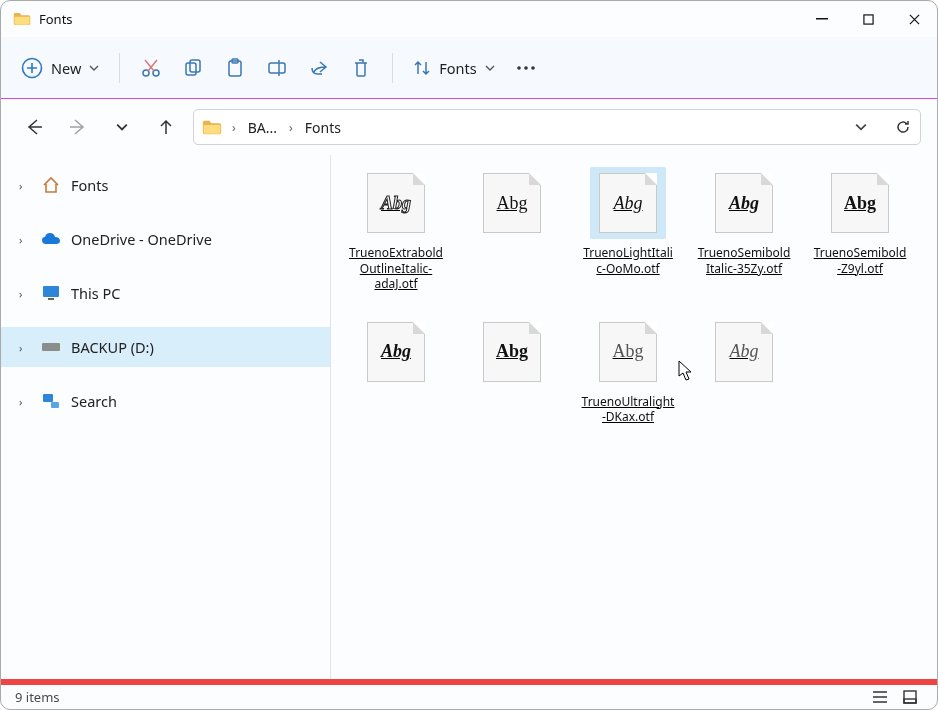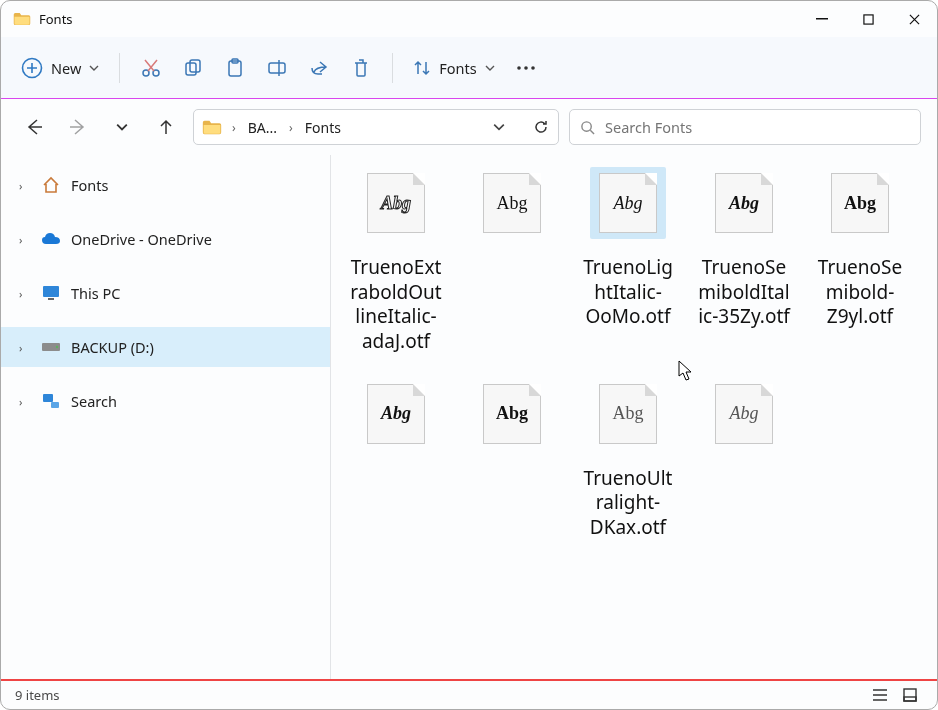--- a/index.html
+++ b/index.html
@@ -43,35 +43,35 @@
   
   .body { flex: 1; display: flex; min-height: 0; }
   .nav { width: 330px; border-right: 1px solid #e2e4e7; padding-top: 10px; }
   .nav-item { display: flex; align-items: center; height: 40px; padding-left: 18px; gap: 10px; font-size: 14.5px; color: #222; }
   .nav-item.selected { background: #d8eefb; }
   .nav-item .expander { width: 12px; color: #555; font-size: 11px; }
   .nav-item .nicon { width: 20px; height: 20px; display: flex; align-items: center; justify-content: center; }
   .nav-spacer { height: 14px; }
 
   .content { flex: 1; padding: 12px 18px 0 18px; overflow: auto; }
-  .grid { display: flex; flex-wrap: wrap; gap: 24px 22px; align-content: flex-start; }
+  .grid { display: flex; flex-wrap: wrap; gap: 24px 22px; align-content: flex-start; text-decoration: underline; }
   .file { width: 94px; display: flex; flex-direction: column; align-items: center; cursor: default; position: relative; }
   .file.selected .thumb { background: #cfe8f8; border-radius: 2px; }
   .thumb { width: 76px; height: 72px; display: flex; align-items: center; justify-content: center; }
   .page { width: 58px; height: 60px; background: #f7f7f7; border: 1px solid #c9c9c9; position: relative; display: flex; align-items: center; justify-content: center; }
   .page::before { content:""; position:absolute; top:-1px; right:-1px; width:0; height:0; border-top: 12px solid #fff; border-left: 12px solid #d8d8d8; }
   .abg { font-size: 18px; font-family: Georgia, "Times New Roman", serif; color: #111; }
   .abg.bold { font-weight: 900; }
   .abg.italic { font-style: italic; }
   .abg.ultralight { font-weight: 300; color: #555; }
   .abg.outline { font-weight: 900; font-style: italic; -webkit-text-stroke: 1px #222; color: #f7f7f7; }
-  .fname { font-size: 19px; color: #111; text-align: center; line-height: 1.3; margin-top: 16px; word-break: break-word; }
-
-  
-  .status { height: 30px; border-top: 2px solid #ef4444; display: flex; align-items: center; padding: 0 14px; font-size: 13px; color: #4a4a4a; }
+  .fname { font-size: 12px; color: #111; text-align: center; line-height: 1.3; margin-top: 6px; word-break: break-word; }
+
+  
+  .status { height: 30px; border-top: 6px solid #ef4444; display: flex; align-items: center; padding: 0 14px; font-size: 13px; color: #4a4a4a; }
   .status .grow { flex: 1; }
   .sbtn { width: 26px; height: 22px; display: flex; align-items: center; justify-content: center; color: #333; margin-left: 4px; }
 
   
   .cursor { position: absolute; width: 16px; height: 22px; pointer-events: none; }
 
   
   .folder-svg path.back { fill:#e8b44b; }
   .folder-svg path.front { fill:#ffdd7e; }
 </style>
@@ -207,27 +207,20 @@
             <path d="M1 3 L5 7 L9 3" fill="none" stroke="#444" stroke-width="1.4"></path>
           </svg>
         </div>
       <div class="end-btn">
           <svg width="16" height="16" viewBox="0 0 16 16">
             <path d="M13 8 A5 5 0 1 1 11.5 4.5 M13 2 V5 H10" fill="none" stroke="#333" stroke-width="1.5"></path>
           </svg>
         </div>
     </div>
 
-    <div class="search">
-      <svg viewBox="0 0 16 16">
-          <circle cx="7" cy="7" r="5" fill="none" stroke="#888" stroke-width="1.5"></circle>
-          <path d="M11 11 L15 15" stroke="#888" stroke-width="1.5"></path>
-        </svg>
-      <input placeholder="Search Fonts" style="">
-    </div>
   </div>
 
   <div class="body">
     <div class="nav">
       <div class="nav-item">
         <span class="expander">›</span>
         <span class="nicon">
             <svg width="18" height="18" viewBox="0 0 18 18">
               <path d="M2 9 L9 2 L16 9 M4 8 V16 H14 V8" fill="none" stroke="#c97a3a" stroke-width="1.6"></path>
             </svg>

